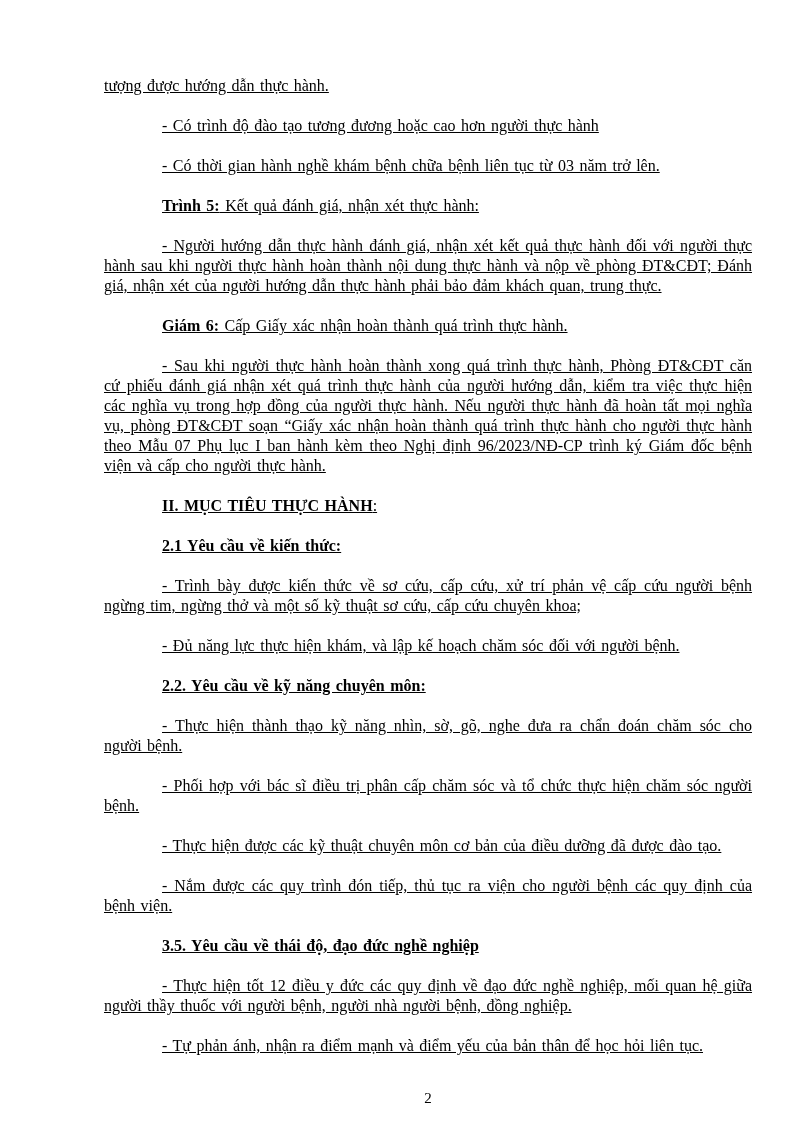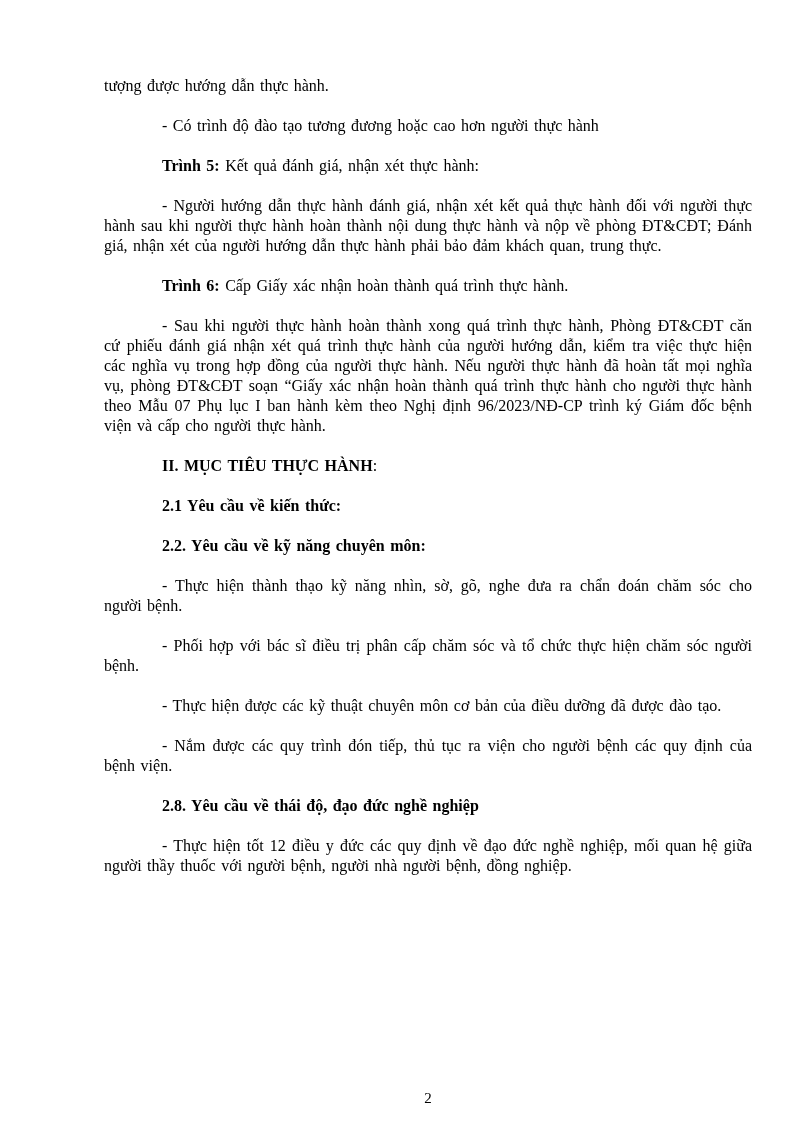--- a/index.html
+++ b/index.html
@@ -22,20 +22,21 @@
     top: 76px;
     width: 648px;
   }
   .content p {
     margin: 20px 0 0 0;
     font-size: 16px;
     line-height: 20px;
     text-align: justify;
     text-indent: 58px;
     word-spacing: 1.5px;
+    text-decoration: underline;
   }
   .content p:first-child { margin-top: 0; }
   .content p.no-indent { text-indent: 0; }
   .bold { font-weight: bold; }
   .page-number {
     position: absolute;
     left: 104px;
     top: 1088px;
     width: 648px;
     text-align: center;
@@ -43,28 +44,32 @@
     line-height: 20px;
   }
 </style>
 </head>
 <body>
 
 <div class="page">
   <div class="content">
       <p class="no-indent"><span>tượng được hướng dẫn thực hành.</span></p>
       <p><span>- Có trình độ đào tạo tương đương hoặc cao hơn người thực hành</span></p>
+      <p><span>- Có thời gian hành nghề khám bệnh chữa bệnh liên tục từ 03 năm trở lên.</span></p>
       <p><span class="bold">Trình 5:</span><span> Kết quả đánh giá, nhận xét thực hành:</span></p>
       <p><span>- Người hướng dẫn thực hành đánh giá, nhận xét kết quả thực hành đối với người thực hành sau khi người thực hành hoàn thành nội dung thực hành và nộp về phòng ĐT&amp;CĐT; Đánh giá, nhận xét của người hướng dẫn thực hành phải bảo đảm khách quan, trung thực.</span></p>
-      <p><span class="bold">Trình 6:</span><span> Cấp Giấy xác nhận hoàn thành quá trình thực hành.</span></p>
+      <p><span class="bold">Giám 6:</span><span> Cấp Giấy xác nhận hoàn thành quá trình thực hành.</span></p>
       <p><span>- Sau khi người thực hành hoàn thành xong quá trình thực hành, Phòng ĐT&amp;CĐT căn cứ phiếu đánh giá nhận xét quá trình thực hành của người hướng dẫn, kiểm tra việc thực hiện các nghĩa vụ trong hợp đồng của người thực hành. Nếu người thực hành đã hoàn tất mọi nghĩa vụ, phòng ĐT&amp;CĐT soạn “Giấy xác nhận hoàn thành quá trình thực hành cho người thực hành theo Mẫu 07 Phụ lục I ban hành kèm theo Nghị định 96/2023/NĐ-CP trình ký Giám đốc bệnh viện và cấp cho người thực hành.</span></p>
       <p><span class="bold">II. MỤC TIÊU THỰC HÀNH</span><span>:</span></p>
       <p><span class="bold">2.1 Yêu cầu về kiến thức:</span></p>
+      <p><span>- Trình bày được kiến thức về sơ cứu, cấp cứu, xử trí phản vệ cấp cứu người bệnh ngừng tim, ngừng thở và một số kỹ thuật sơ cứu, cấp cứu chuyên khoa;</span></p>
+      <p><span>- Đủ năng lực thực hiện khám, và lập kế hoạch chăm sóc đối với người bệnh.</span></p>
       <p><span class="bold">2.2. Yêu cầu về kỹ năng chuyên môn:</span></p>
       <p><span>- Thực hiện thành thạo kỹ năng nhìn, sờ, gõ, nghe đưa ra chẩn đoán chăm sóc cho người bệnh.</span></p>
       <p><span>- Phối hợp với bác sĩ điều trị phân cấp chăm sóc và tổ chức thực hiện chăm sóc người bệnh.</span></p>
       <p><span>- Thực hiện được các kỹ thuật chuyên môn cơ bản của điều dưỡng đã được đào tạo.</span></p>
       <p><span>- Nắm được các quy trình đón tiếp, thủ tục ra viện cho người bệnh các quy định của bệnh viện.</span></p>
-      <p><span class="bold">2.8. Yêu cầu về thái độ, đạo đức nghề nghiệp</span></p>
+      <p><span class="bold">3.5. Yêu cầu về thái độ, đạo đức nghề nghiệp</span></p>
       <p><span>- Thực hiện tốt 12 điều y đức các quy định về đạo đức nghề nghiệp, mối quan hệ giữa người thầy thuốc với người bệnh, người nhà người bệnh, đồng nghiệp.</span></p>
+      <p><span>- Tự phản ánh, nhận ra điểm mạnh và điểm yếu của bản thân để học hỏi liên tục.</span></p>
     </div>
   <div class="page-number">2</div>
 </div>
 
 </body></html>

